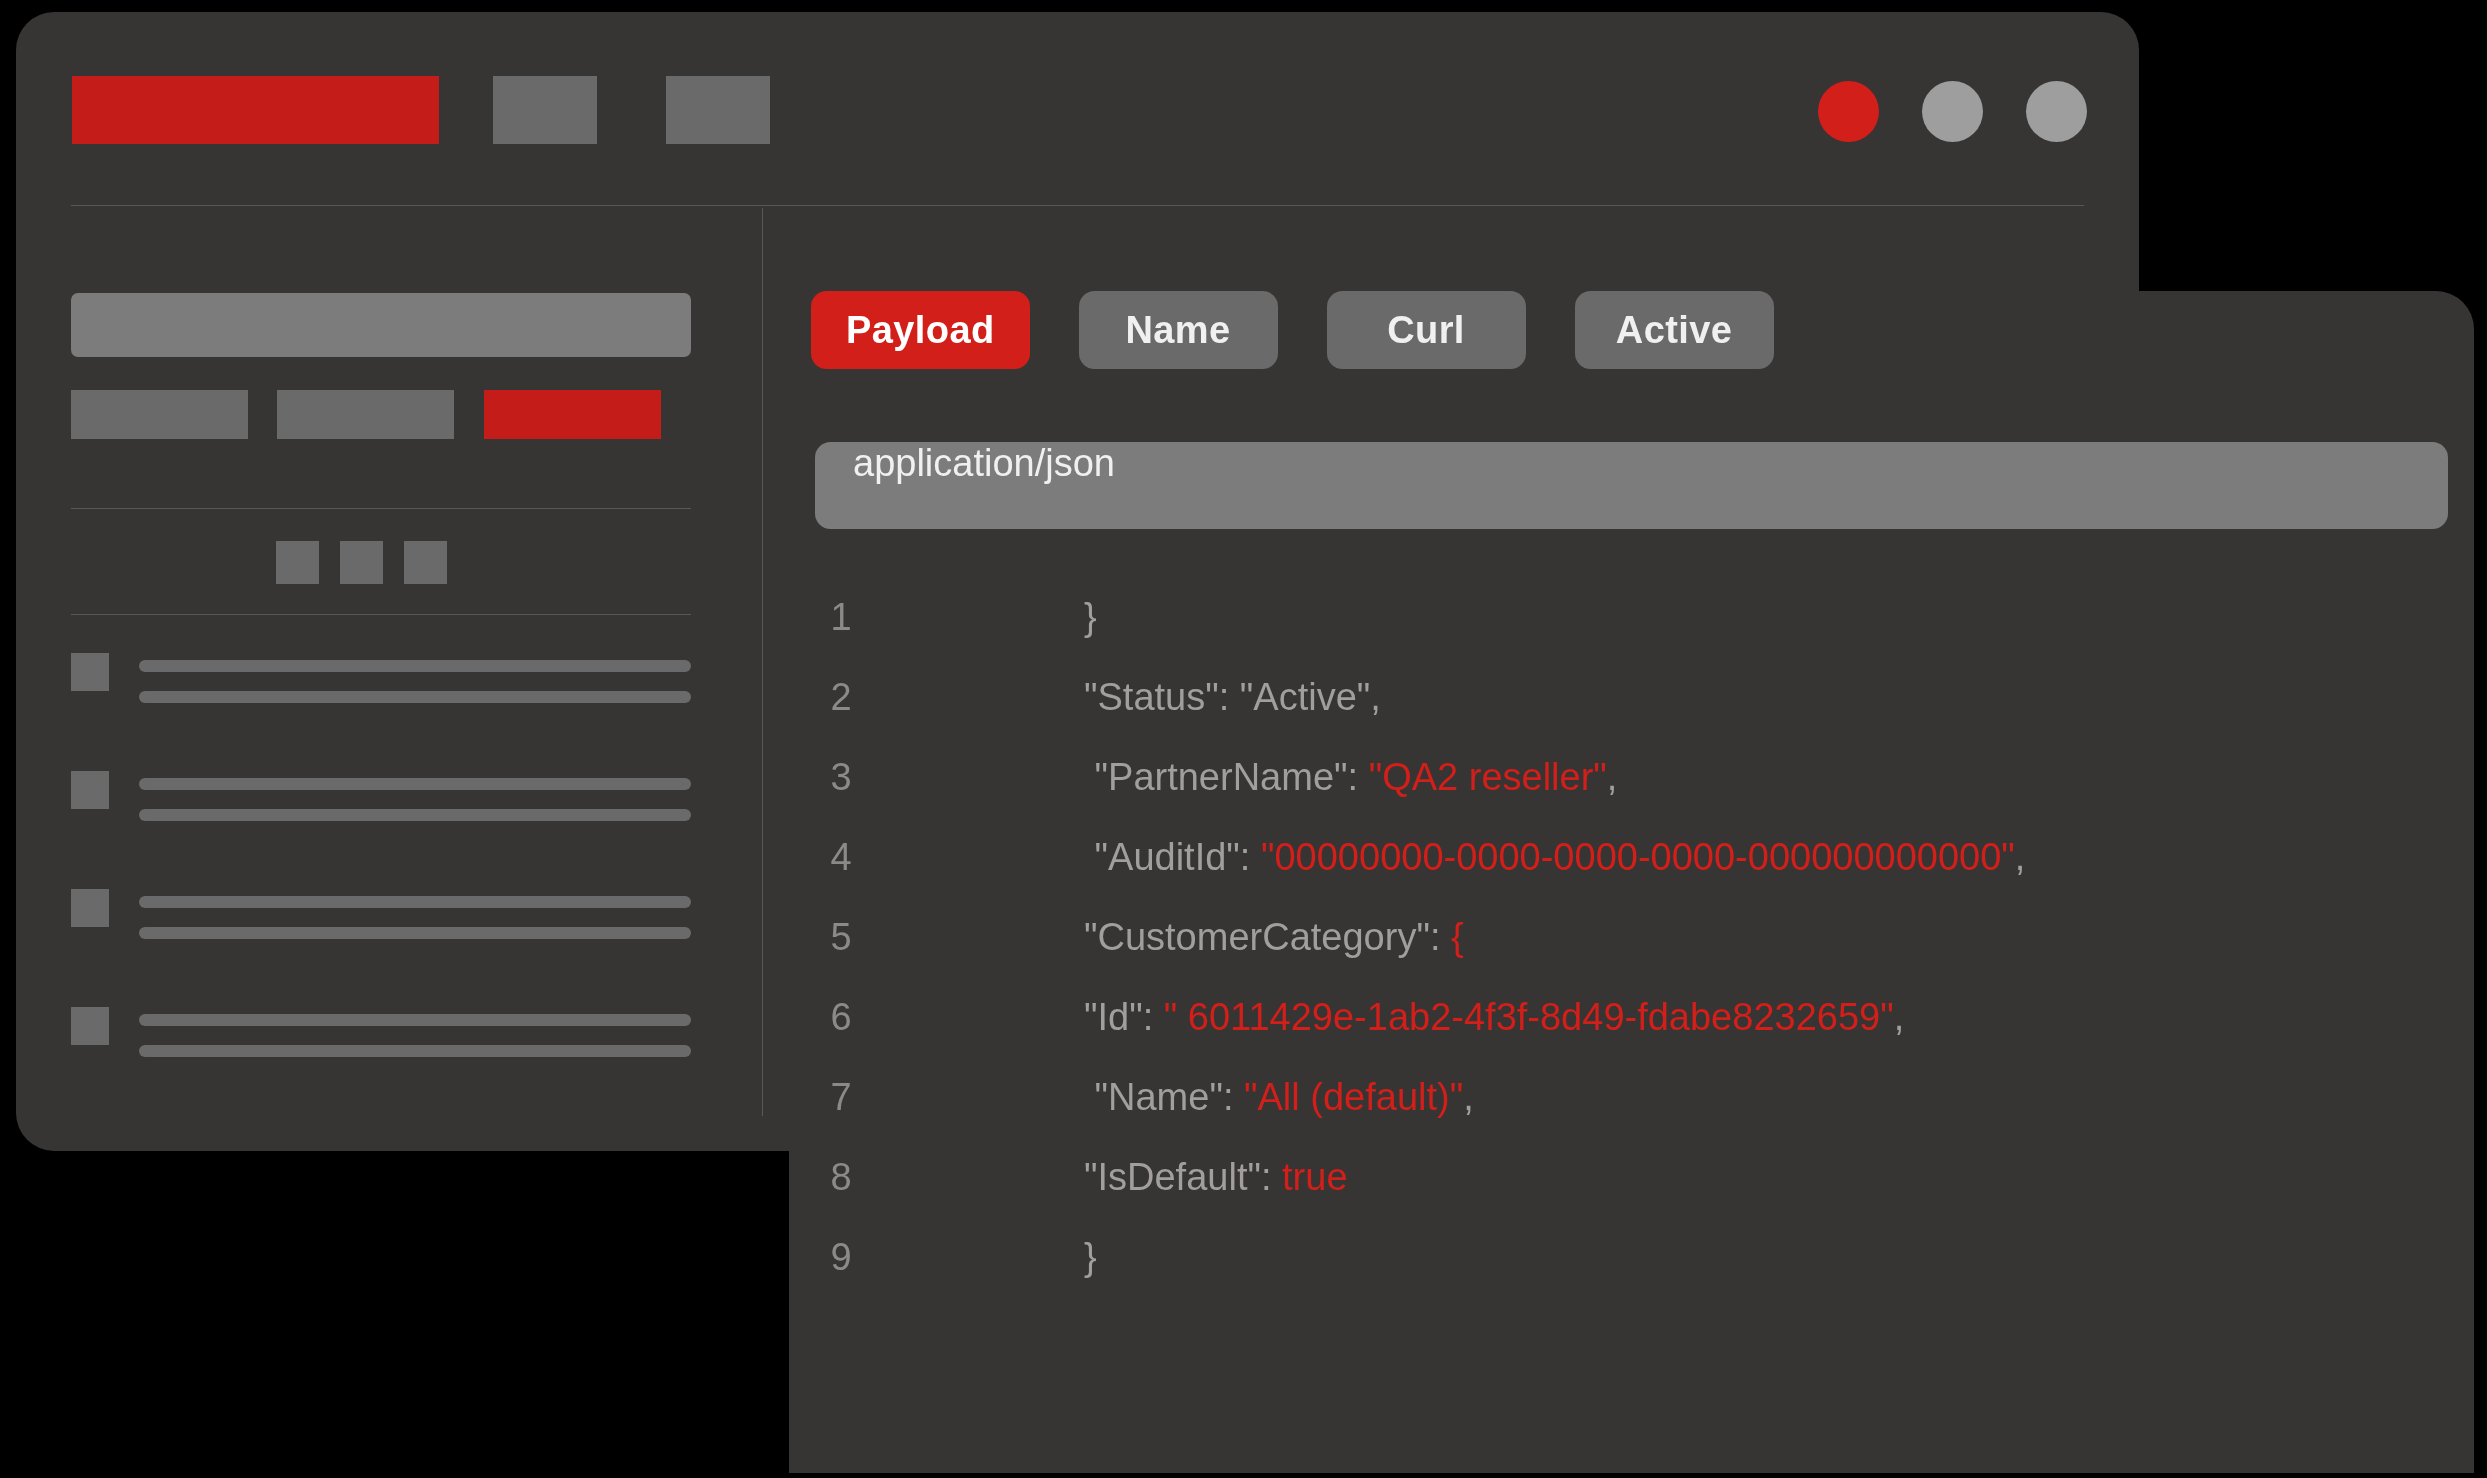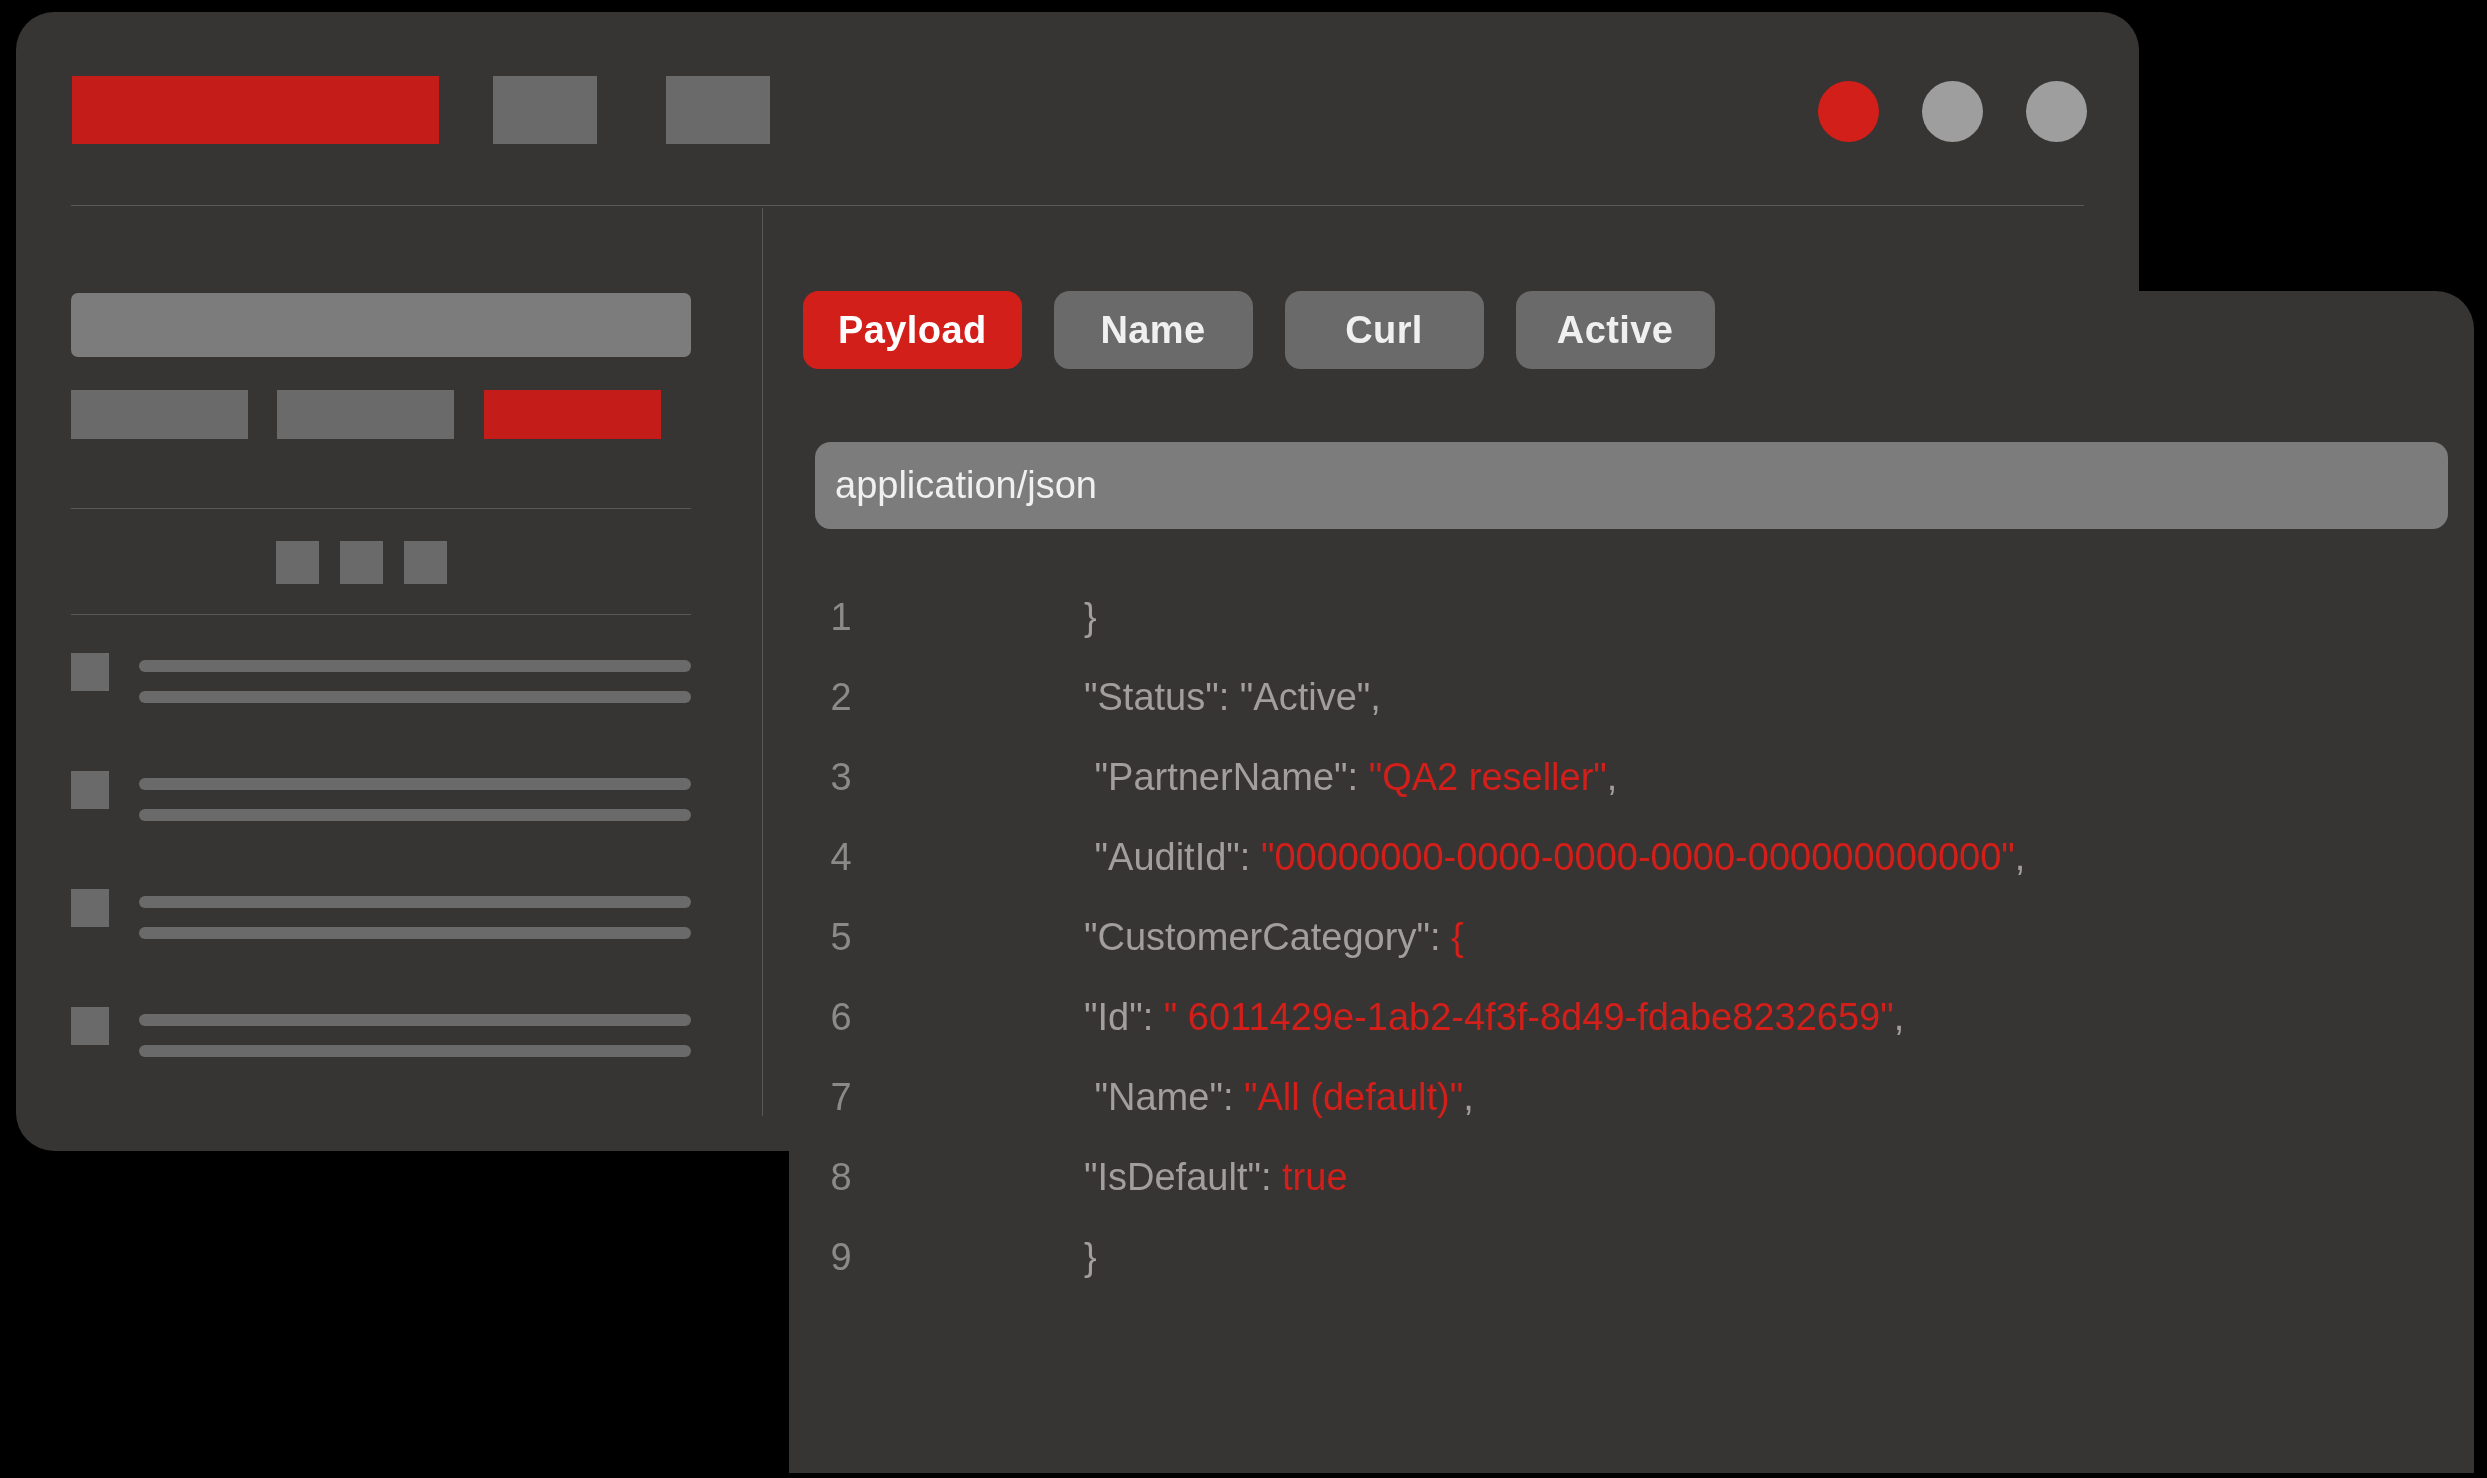--- a/index.html
+++ b/index.html
@@ -59,32 +59,32 @@
   .sb-item.i3{top:669px;}
   .sb-item.i4{top:787px;}
 
   
 
   
   .codepanel{
     position:absolute;left:789px;top:291px;width:1685px;height:1182px;
     background:var(--panel);border-radius:0 38px 0 0;
   }
-  .tabs{position:absolute;left:14px;top:0;display:flex;gap:32px;}
+  .tabs{position:absolute;left:22px;top:0;display:flex;gap:49px;}
   .tab{
     height:78px;border-radius:15.6px;background:var(--panel-mid);
     display:flex;align-items:center;justify-content:center;
     color:var(--text);font-size:38px;font-weight:600;letter-spacing:0.4px;
     padding:0 35px;min-width:199px;cursor:pointer;
   }
   .tab.active{background:var(--accent-bright);color:#fff;}
   .contentbar{
     position:absolute;left:26px;top:151px;right:26px;height:87px;
     background:var(--panel-light);border-radius:15.6px;
-    display:flex;align-items:center;padding-left:20px;
+    display:flex;align-items:flex-start;padding-left:38px;
     color:var(--text);font-size:38px;font-weight:500;
   }
   .code{position:absolute;left:26px;top:286px;right:26px;bottom:26px;}
   .row{display:flex;align-items:center;height:80px;font-size:38px;}
   .ln{width:113px;color:var(--text-dim2);font-weight:400;text-align:left;padding-left:15.6px;}
   .codecell{white-space:pre;padding-left:156px;}
   .k{color:var(--code-grey);}
   .v{color:var(--code-red);}
   .p{color:var(--code-grey);}
 

